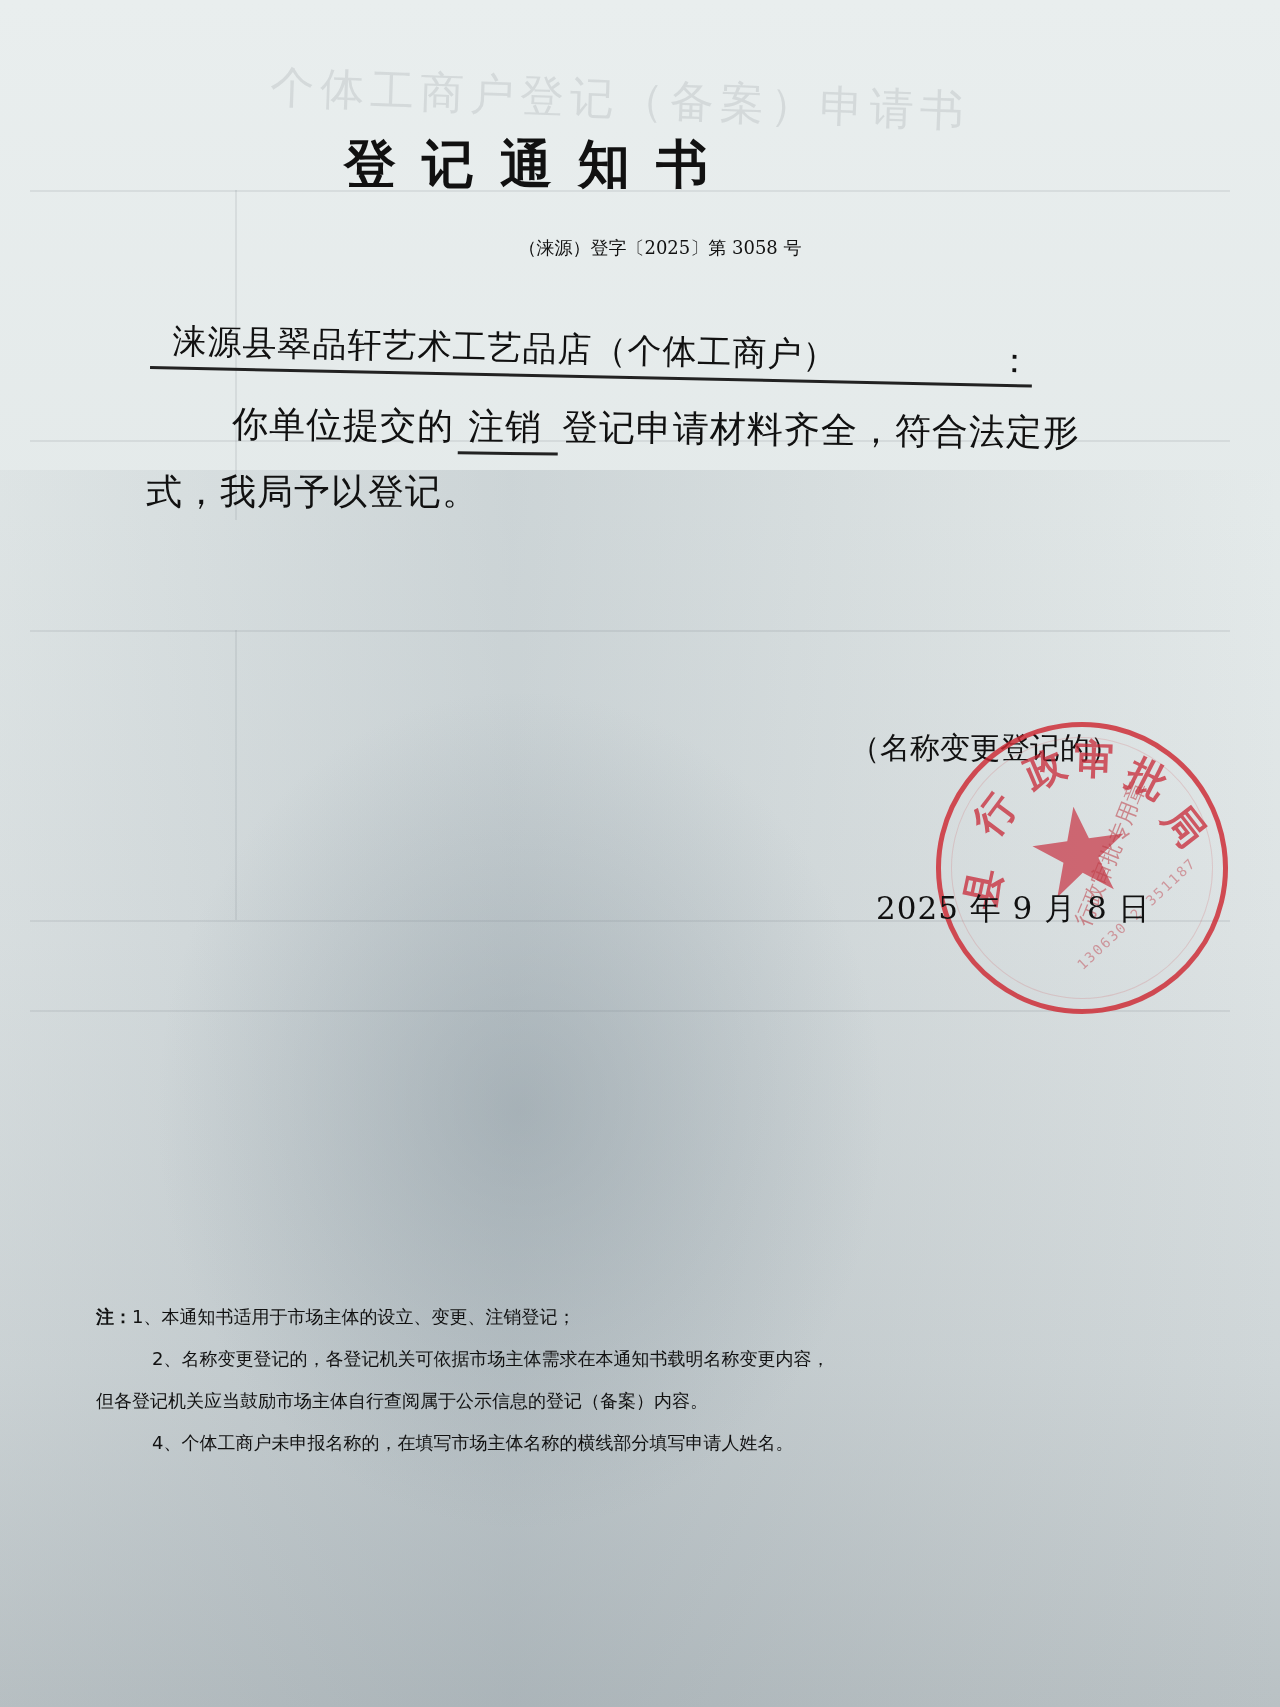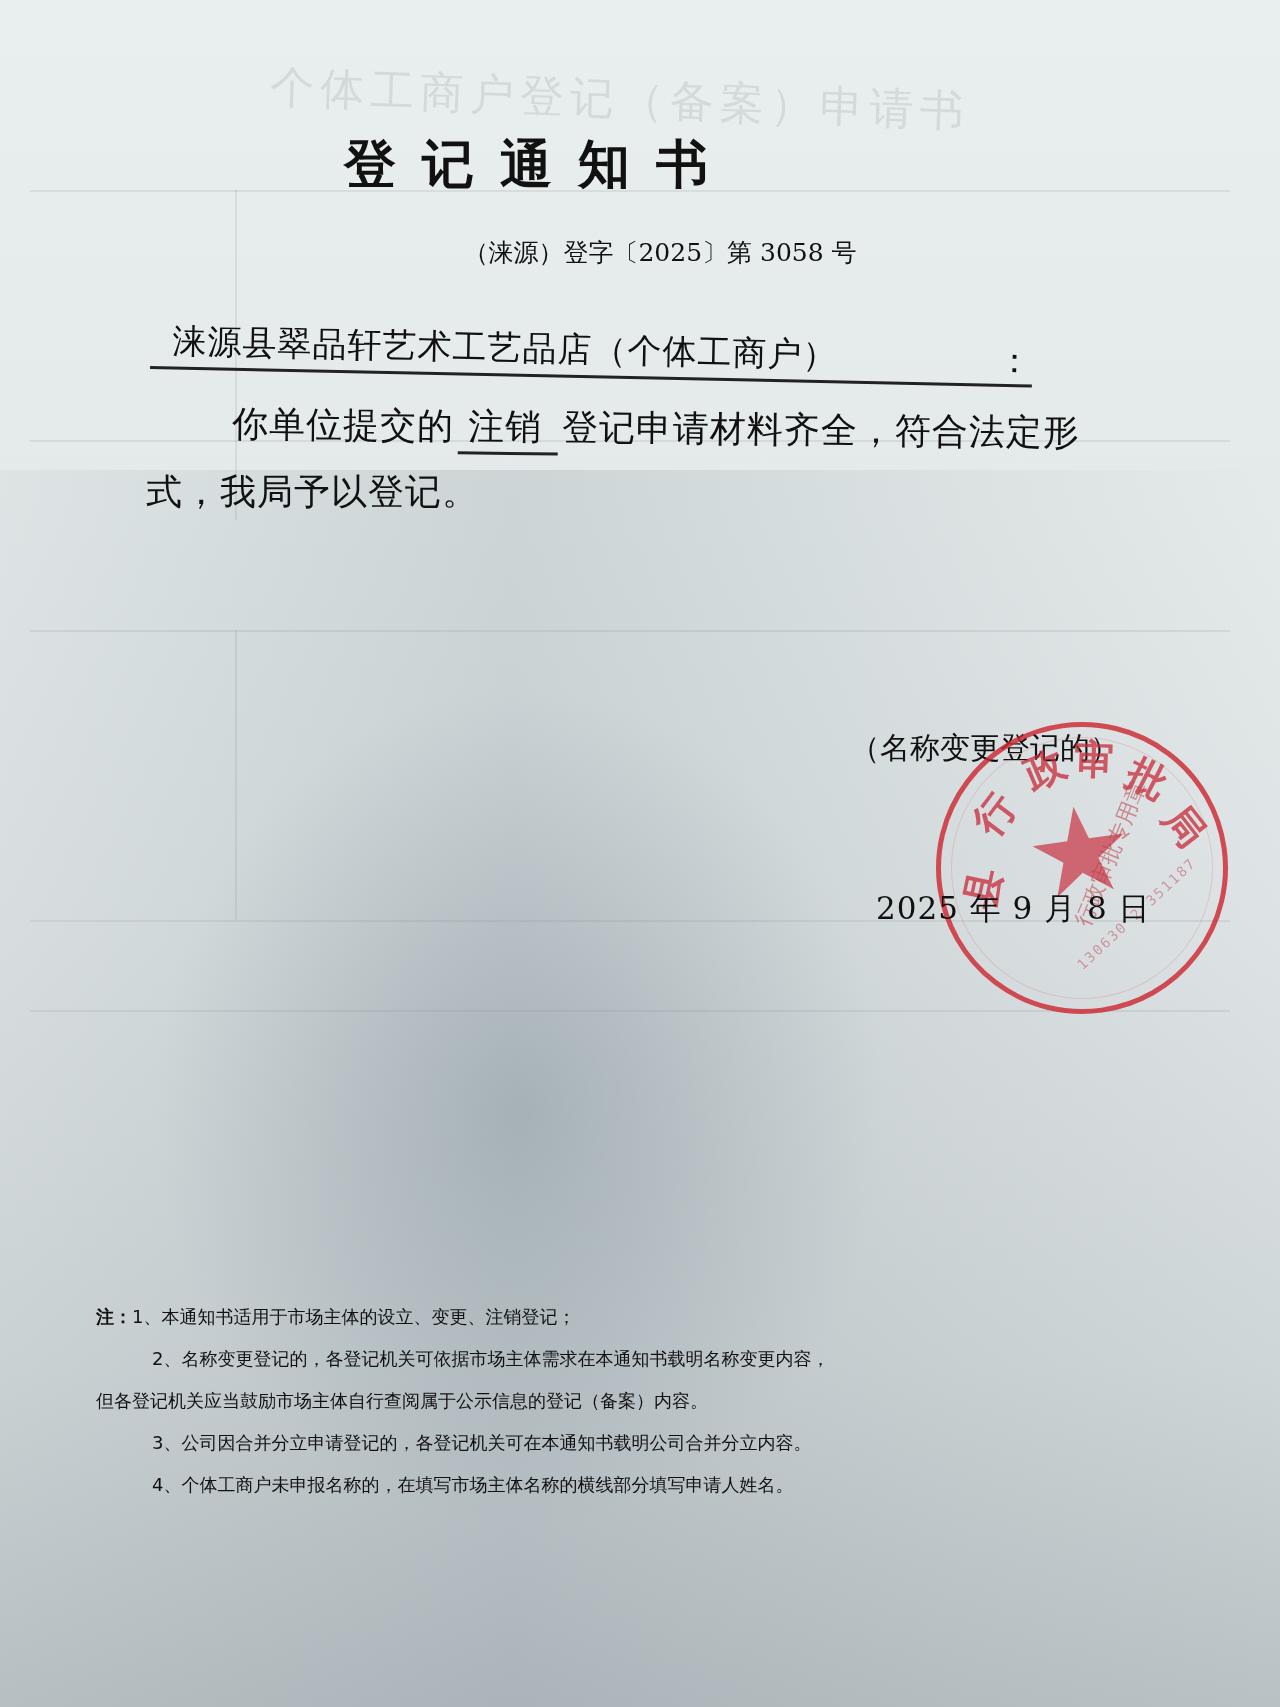--- a/index.html
+++ b/index.html
@@ -23,21 +23,21 @@
     .ghost-line {
       position: absolute; background: rgba(100,110,115,0.12);
     }
     .title {
       position: absolute; left: 0; width: 1052px; top: 130px; text-align: center;
       font-family: "DejaVu Sans", sans-serif; font-weight: bold;
       font-size: 52px; letter-spacing: 26px; padding-left: 26px; box-sizing: border-box;
     }
     .docno {
       position: absolute; left: 0; width: 1280px; top: 236px; text-align: center;
-      font-size: 25px; padding-left: 40px; box-sizing: border-box;
+      font-size: 18px; padding-left: 40px; box-sizing: border-box;
     }
     .addressee {
       position: absolute; left: 150px; top: 318px; width: 860px;
       font-size: 34px; letter-spacing: 1px;
       border-bottom: 3px solid #222; padding-left: 22px; padding-bottom: 2px;
       transform: rotate(1.2deg); transform-origin: left bottom;
     }
     .addressee .colon { position: absolute; right: 0; bottom: 0; }
     .body-line {
       position: absolute; font-size: 36px; letter-spacing: 1px;
@@ -128,15 +128,14 @@
   <span class="inner-text" style="left:120px; top:190px; transform:rotate(-60deg); transform-origin:left top;">行政审批专用章</span>
   <span class="code" style="left:120px; top:232px; transform:rotate(-35deg); transform-origin:left top;">130630 2 351187</span>
 </div>
 
 <div class="date">2025 年 9 月 8 日</div>
 
 <div class="notes">
   <div class="note"><span class="lead">注：</span><span>1、本通知书适用于市场主体的设立、变更、注销登记；</span></div>
   <div class="note indent">2、名称变更登记的，各登记机关可依据市场主体需求在本通知书载明名称变更内容，</div>
   <div class="note">但各登记机关应当鼓励市场主体自行查阅属于公示信息的登记（备案）内容。</div>
-  <div class="note indent">3、公司因合并分立申请登记的，各登记机关可在本通知书载明公司合并分立内容。</div>
   <div class="note indent">4、个体工商户未申报名称的，在填写市场主体名称的横线部分填写申请人姓名。</div>
 </div>
 
 </body></html>

